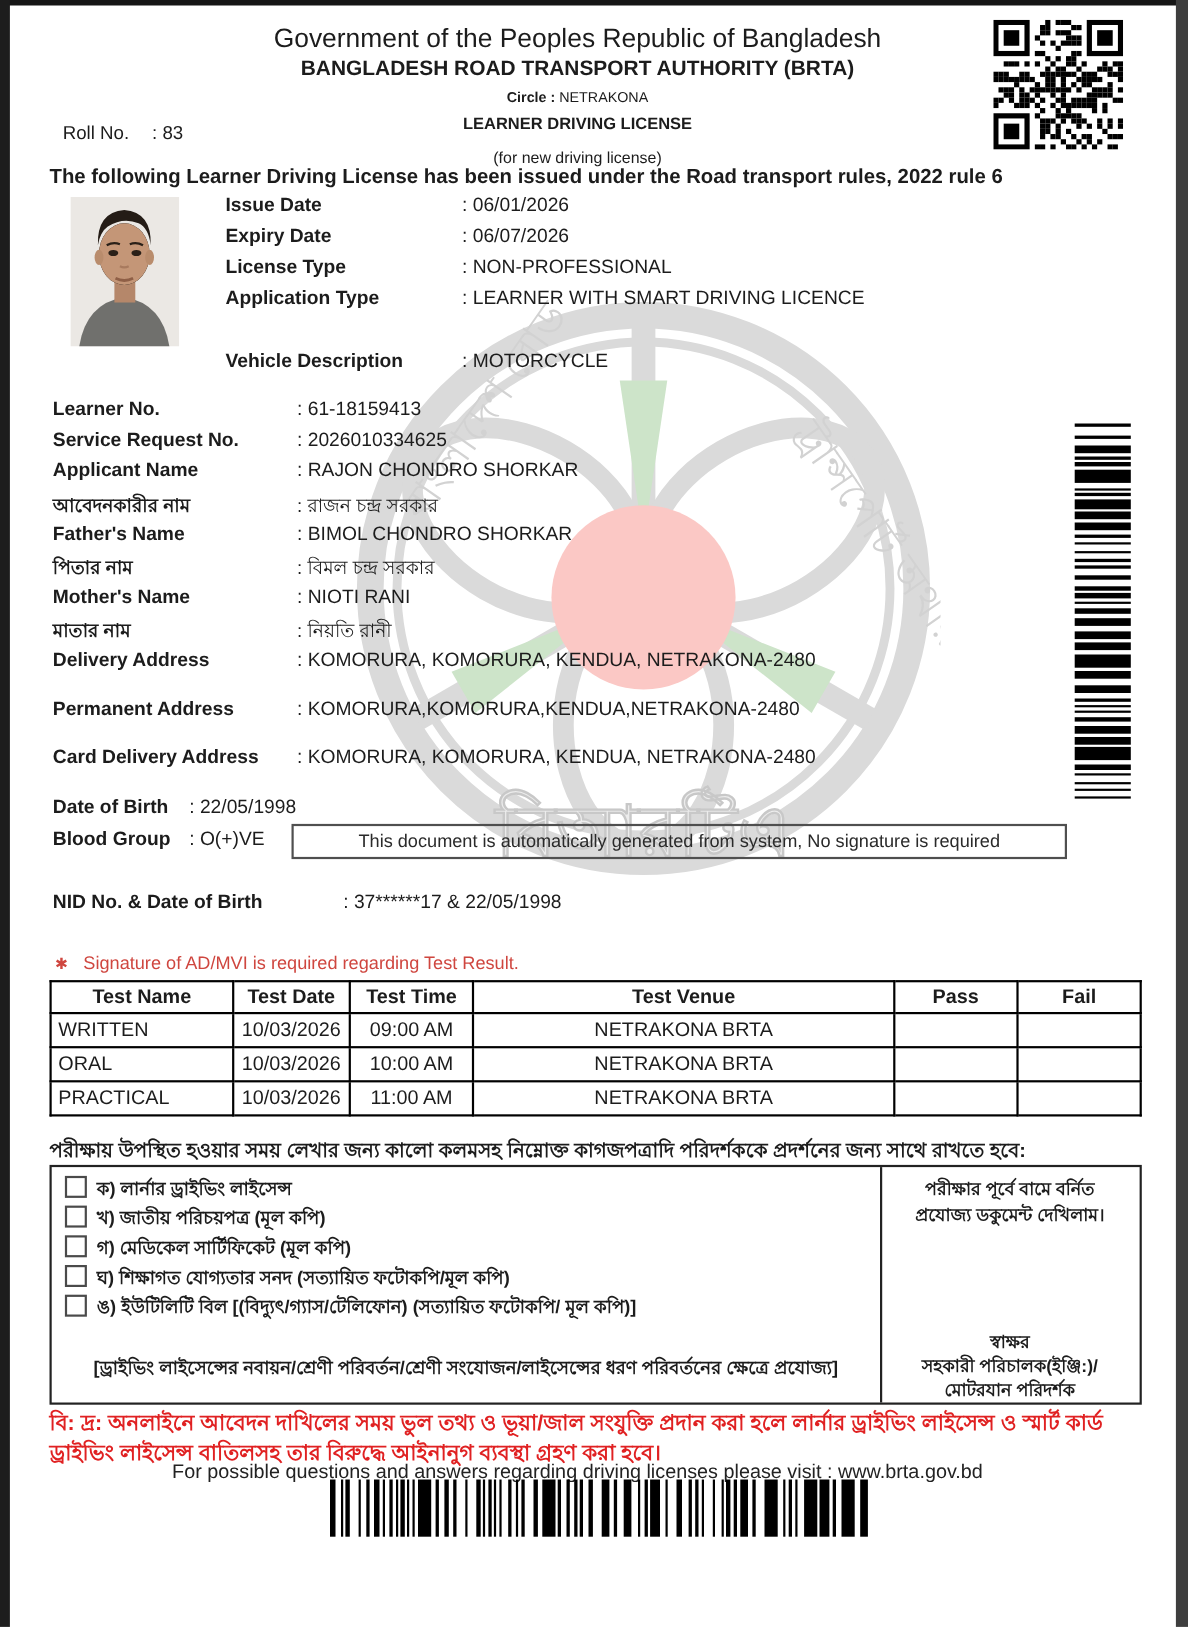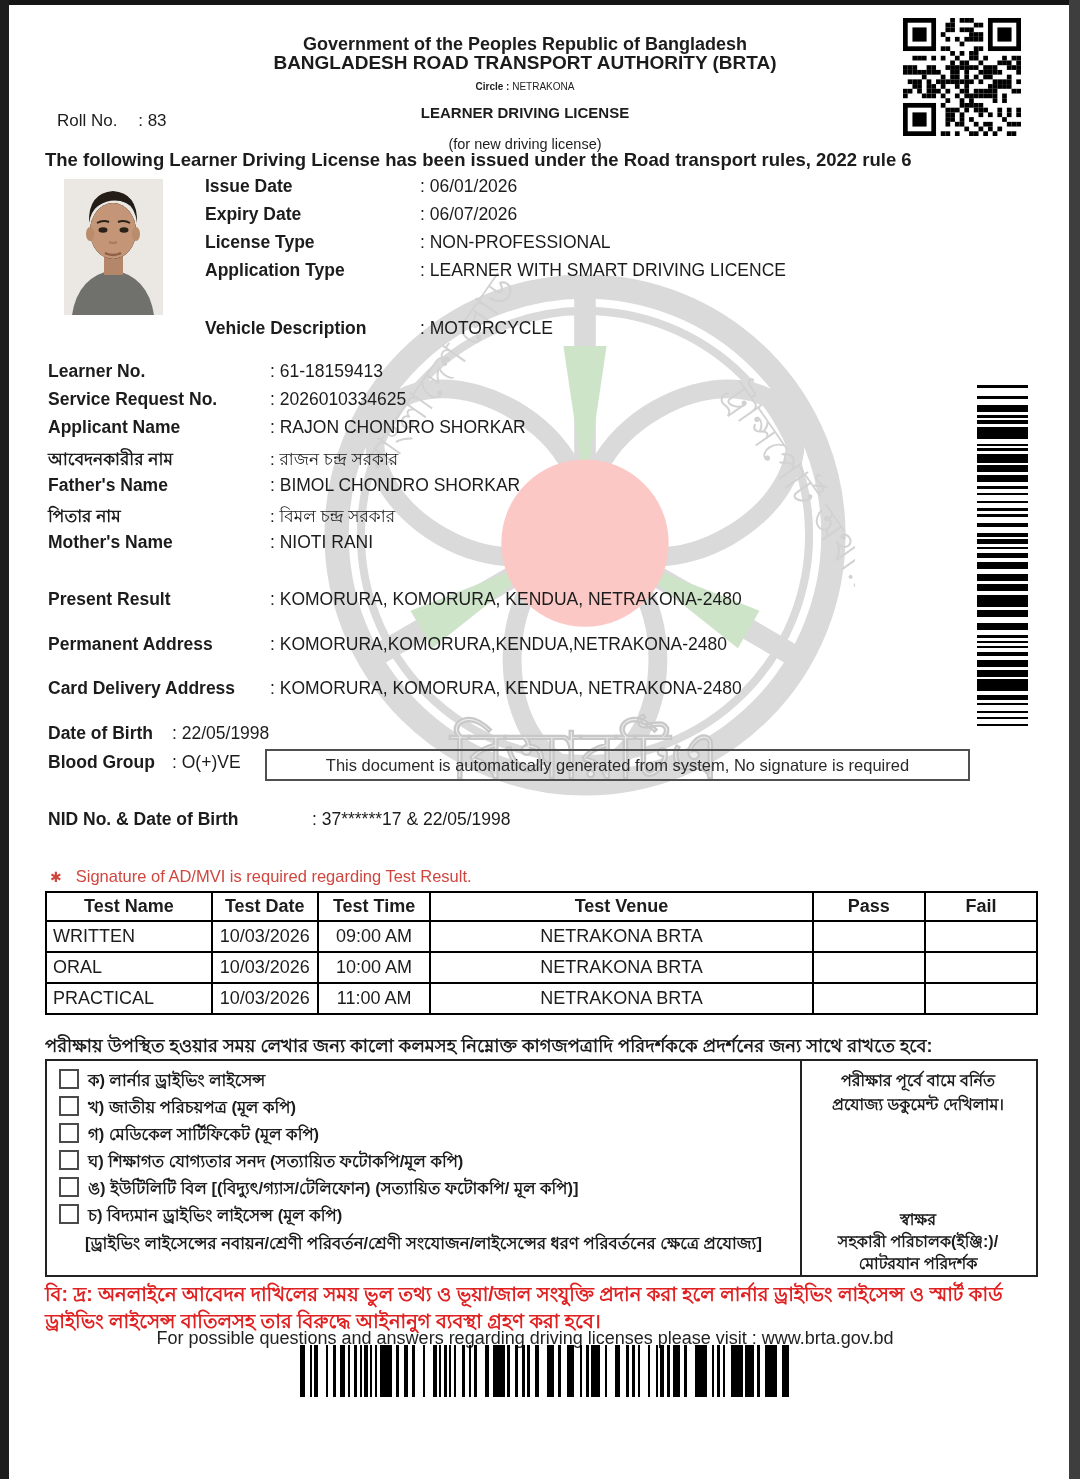--- a/index.html
+++ b/index.html
@@ -4,23 +4,23 @@
 <style>
   html,body{margin:0;padding:0;background:#fff;}
   .page{position:relative;width:1080px;height:1479px;background:#fff;overflow:hidden;
         font-family:"Liberation Sans","DejaVu Sans",sans-serif;color:#1c1c1c;}
   .edge-top{position:absolute;left:0;top:0;width:1080px;height:5px;background:#151515;}
   .edge-left{position:absolute;left:0;top:0;width:9px;height:1479px;background:#1d1d1d;}
   .edge-right{position:absolute;right:0;top:0;width:11px;height:1479px;background:#3e3e3e;}
   .abs{position:absolute;}
   .ctr{left:0;width:1050px;text-align:center;}
   .b{font-weight:700;}
-  .t1{top:34px;font-size:18px;font-weight:700;}
+  .t1{top:22px;font-size:24px;font-weight:400;}
   .t2{top:52px;font-size:19px;font-weight:700;}
-  .t3{top:81px;font-size:10px;}
+  .t3{top:81px;font-size:13px;}
   .t4{top:104px;font-size:15px;font-weight:700;}
   .t5{top:124px;font-size:14.5px;margin-top:12px;}
   .roll{left:57px;top:111px;font-size:17px;}
   .statement{left:45px;top:149px;font-size:18.5px;font-weight:700;width:1000px;}
   .row{position:absolute;left:0;top:0;width:1080px;height:26px;font-size:17.5px;}
   .row .lbl{position:absolute;font-weight:700;}
   .row .val{position:absolute;}
   .g-top .lbl{left:205px;} .g-top .val{left:420px;}
   .g-main .lbl{left:48px;} .g-main .val{left:270px;}
   .g-bot .lbl{left:48px;}
@@ -378,22 +378,26 @@
       <span class="val">: BIMOL CHONDRO SHORKAR</span>
     </div>
   <div class="row g-main bn" style="top:503px">
       <span class="lbl">পিতার নাম</span>
       <span class="val">: বিমল চন্দ্র সরকার</span>
     </div>
   <div class="row g-main" style="top:532px">
       <span class="lbl">Mother's Name</span>
       <span class="val">: NIOTI RANI</span>
     </div>
+  <div class="row g-main bn" style="top:560px">
+      <span class="lbl">মাতার নাম</span>
+      <span class="val">: নিয়তি রানী</span>
+    </div>
   <div class="row g-main" style="top:589px">
-      <span class="lbl">Present Result</span>
+      <span class="lbl">Delivery Address</span>
       <span class="val">: KOMORURA, KOMORURA, KENDUA, NETRAKONA-2480</span>
     </div>
   <div class="row g-main" style="top:634px">
       <span class="lbl">Permanent Address</span>
       <span class="val">: KOMORURA,KOMORURA,KENDUA,NETRAKONA-2480</span>
     </div>
   <div class="row g-main" style="top:678px">
       <span class="lbl">Card Delivery Address</span>
       <span class="val">: KOMORURA, KOMORURA, KENDUA, NETRAKONA-2480</span>
     </div>
@@ -456,21 +460,20 @@
 
   <div class="abs bn-instr">পরীক্ষায় উপস্থিত হওয়ার সময় লেখার জন্য কালো কলমসহ নিম্নোক্ত কাগজপত্রাদি পরিদর্শককে প্রদর্শনের জন্য সাথে রাখতে হবে:</div>
 
   <div class="abs chkbox">
     <div class="chk-div"></div>
     <div class="chk-item" style="top:7px"><span class="cb"></span><span>ক) লার্নার ড্রাইভিং লাইসেন্স</span></div>
     <div class="chk-item" style="top:34px"><span class="cb"></span><span>খ) জাতীয় পরিচয়পত্র (মূল কপি)</span></div>
     <div class="chk-item" style="top:61px"><span class="cb"></span><span>গ) মেডিকেল সার্টিফিকেট (মূল কপি)</span></div>
     <div class="chk-item" style="top:88px"><span class="cb"></span><span>ঘ) শিক্ষাগত যোগ্যতার সনদ (সত্যায়িত ফটোকপি/মূল কপি)</span></div>
     <div class="chk-item" style="top:115px"><span class="cb"></span><span>ঙ) ইউটিলিটি বিল [(বিদ্যুৎ/গ্যাস/টেলিফোন) (সত্যায়িত ফটোকপি/ মূল কপি)]</span></div>
-    <div class="chk-item" style="top:142px"><span class="cb"></span><span>চ) বিদ্যমান ড্রাইভিং লাইসেন্স (মূল কপি)</span></div>
     <div class="chk-note" style="top:170px">[ড্রাইভিং লাইসেন্সের নবায়ন/শ্রেণী পরিবর্তন/শ্রেণী সংযোজন/লাইসেন্সের ধরণ পরিবর্তনের ক্ষেত্রে প্রযোজ্য]</div>
     <div class="chk-right" style="top:7px">পরীক্ষার পূর্বে বামে বর্নিত</div>
     <div class="chk-right" style="top:31px">প্রযোজ্য ডকুমেন্ট দেখিলাম।</div>
     <div class="chk-right" style="top:146px">স্বাক্ষর</div>
     <div class="chk-right" style="top:168px">সহকারী পরিচালক(ইঞ্জি:)/</div>
     <div class="chk-right" style="top:190px">মোটরযান পরিদর্শক</div>
   </div>
 
   <div class="abs warning">বি: দ্র: অনলাইনে আবেদন দাখিলের সময় ভুল তথ্য ও ভূয়া/জাল সংযুক্তি প্রদান করা হলে লার্নার ড্রাইভিং লাইসেন্স ও স্মার্ট কার্ড ড্রাইভিং লাইসেন্স বাতিলসহ তার বিরুদ্ধে আইনানুগ ব্যবস্থা গ্রহণ করা হবে।</div>
 

